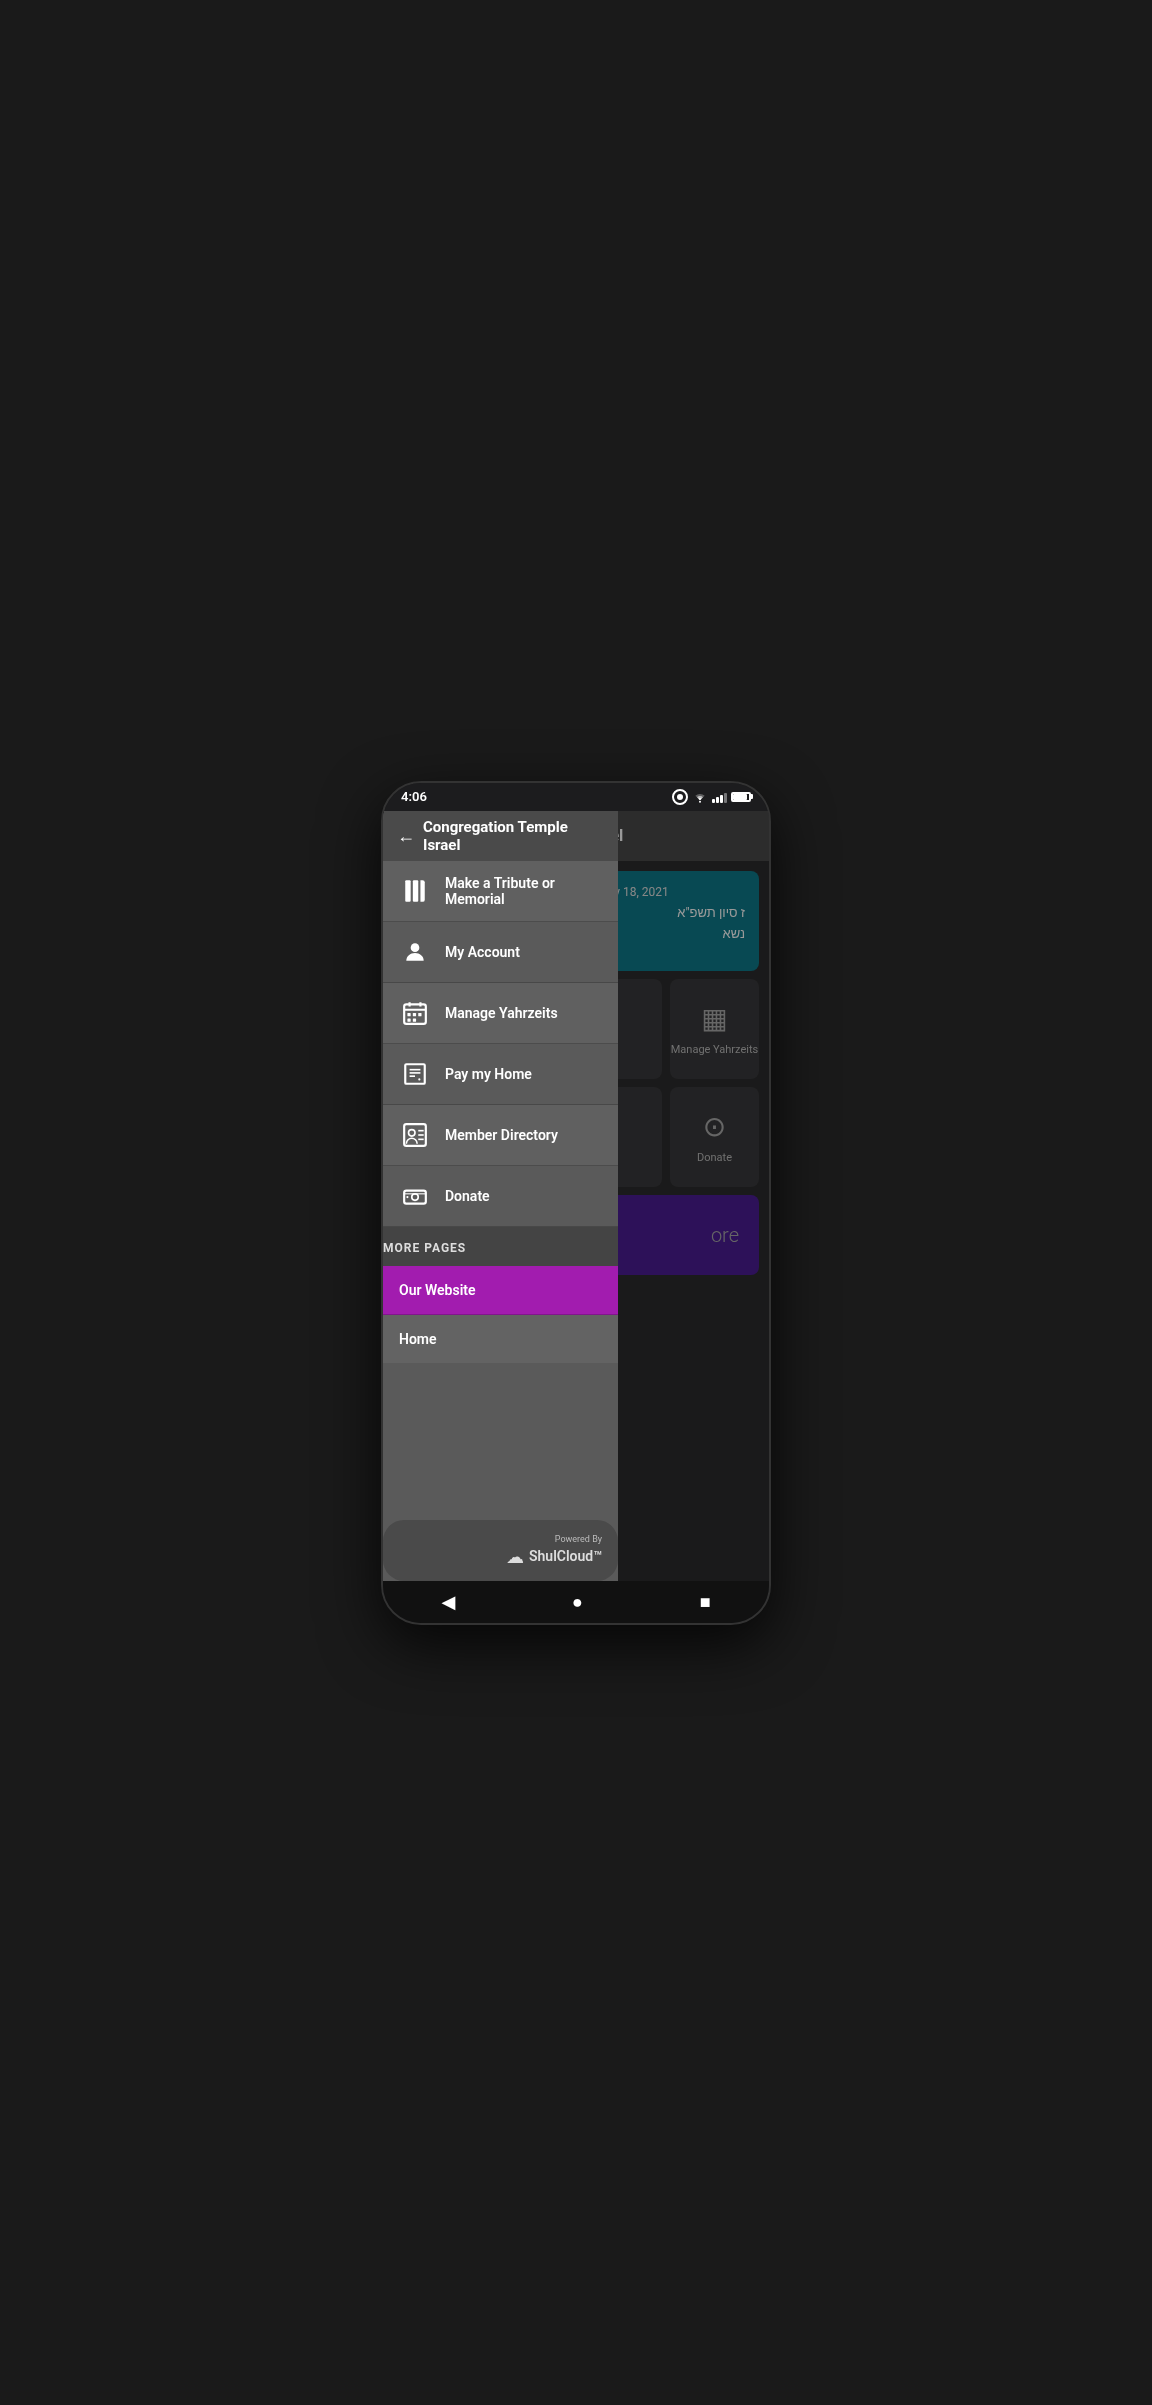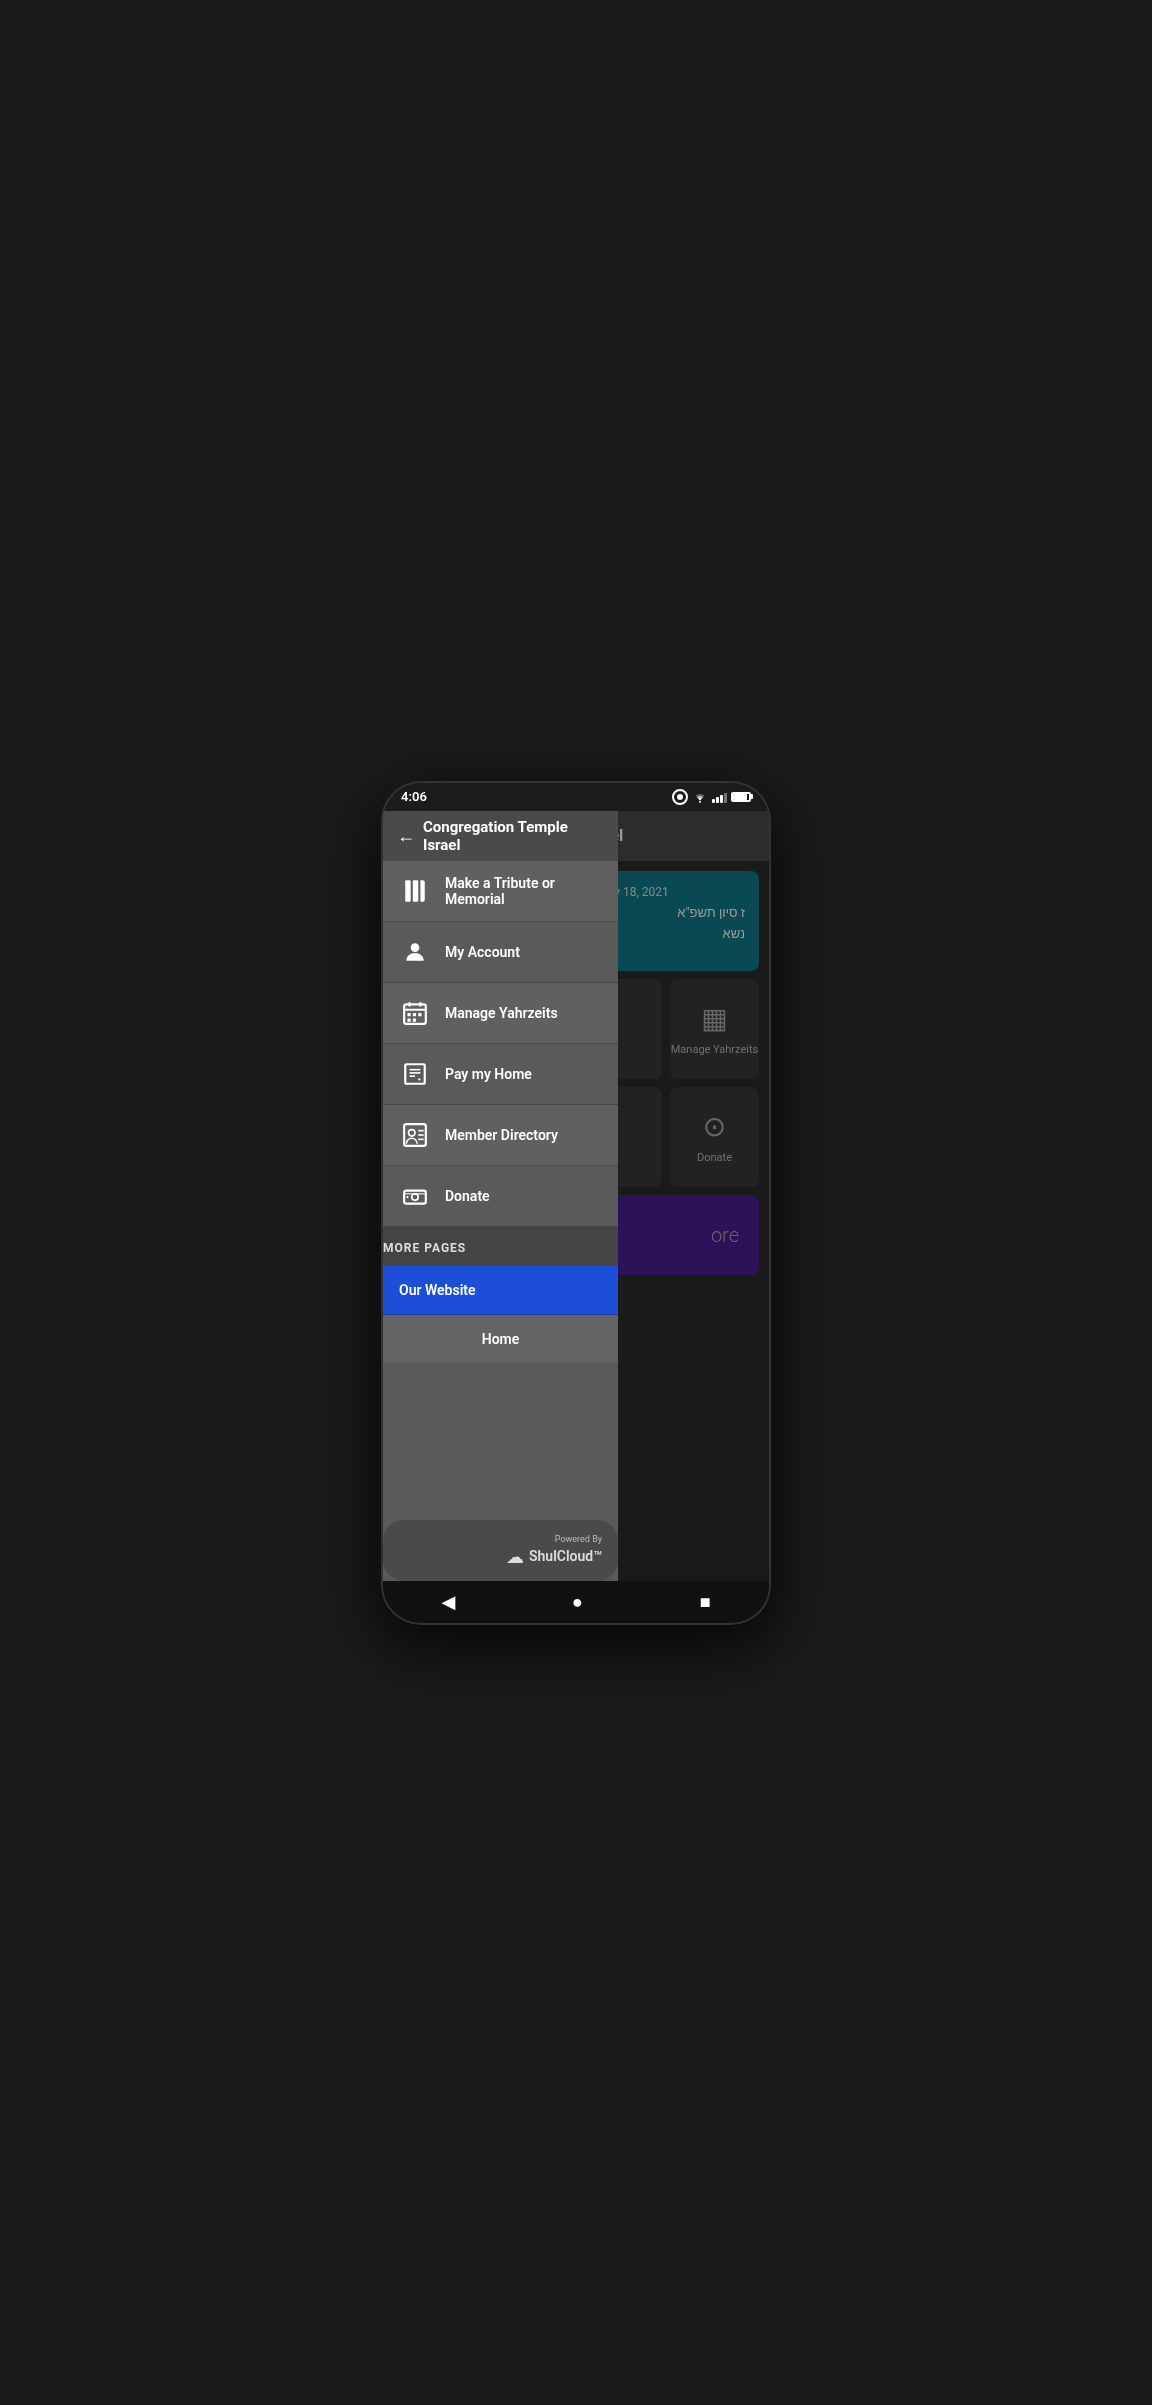--- a/index.html
+++ b/index.html
@@ -479,24 +479,24 @@
           </svg>
         </div>
         <span class="menu-label">Donate</span>
       </div>
 
       <div class="more-pages-header">
         <span class="more-pages-label">MORE PAGES</span>
       </div>
 
       <div>
-        <div class="drawer-link-item" style="background:#1d4ed8;border-bottom:1px solid rgba(0,0,0,0.2);">
+        <div class="drawer-link-item" style="background:#a21caf;border-bottom:1px solid rgba(0,0,0,0.2);">
           <span class="drawer-link-label">Our Website</span>
         </div>
-        <div class="drawer-link-item" style="background:#636363;justify-content:center;">
+        <div class="drawer-link-item" style="background:#636363;">
           <span class="drawer-link-label">Home</span>
         </div>
       </div>
 
       <div class="shulcloud-footer">
         <span class="powered-by-text">Powered By</span>
         <div class="shulcloud-logo">
           <span class="cloud-icon">☁</span>
           <span class="shulcloud-name">ShulCloud™</span>
         </div>

